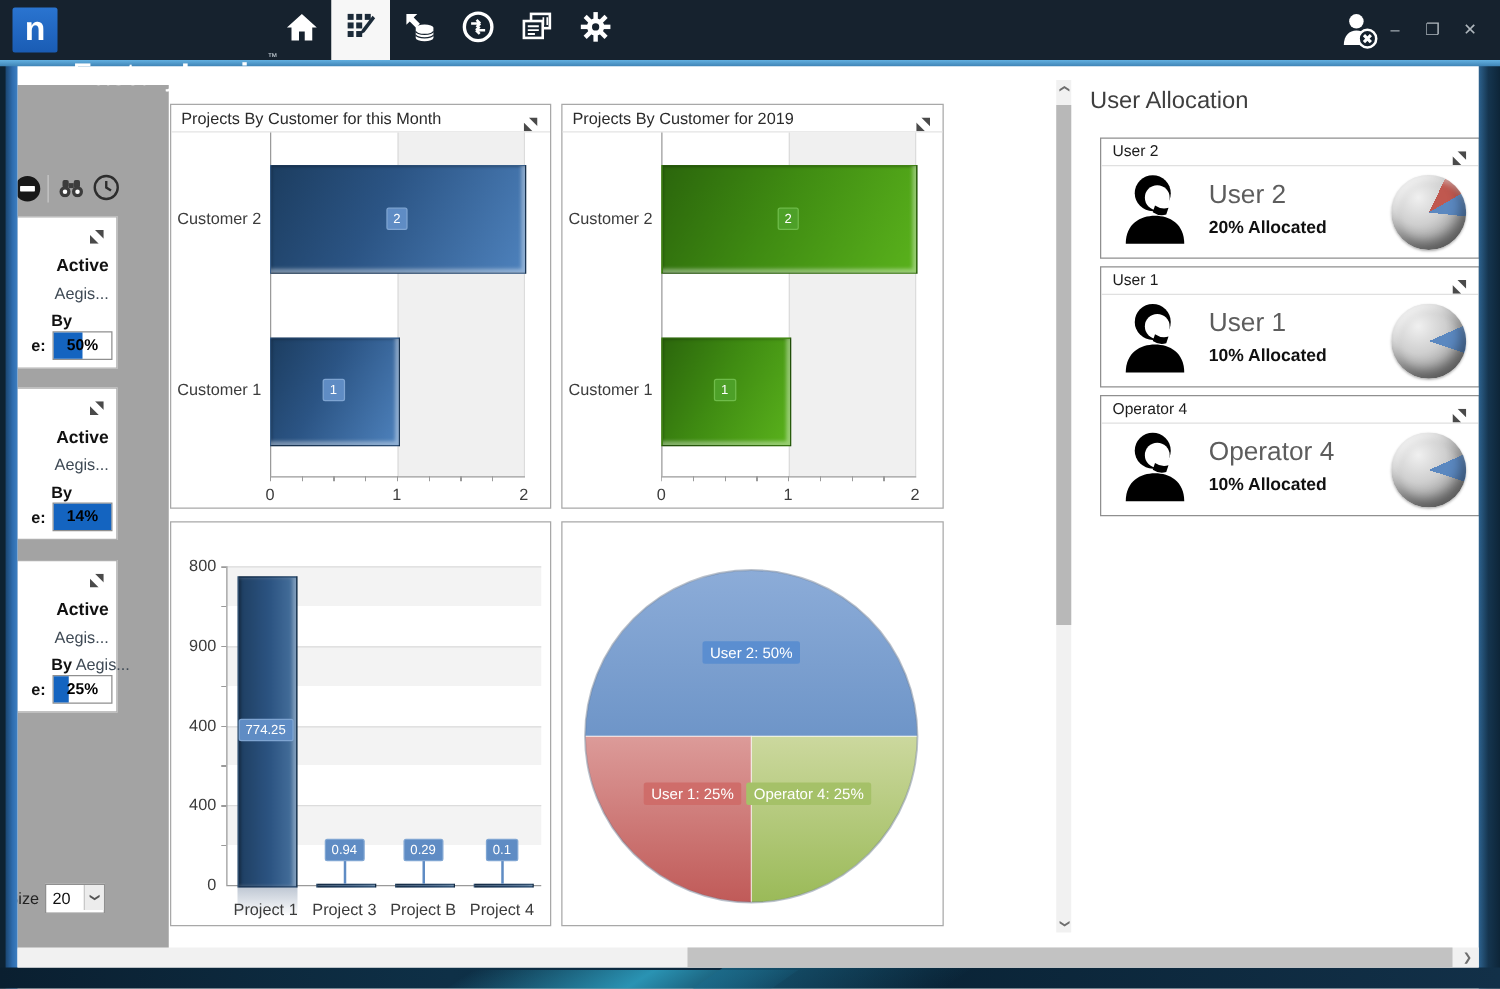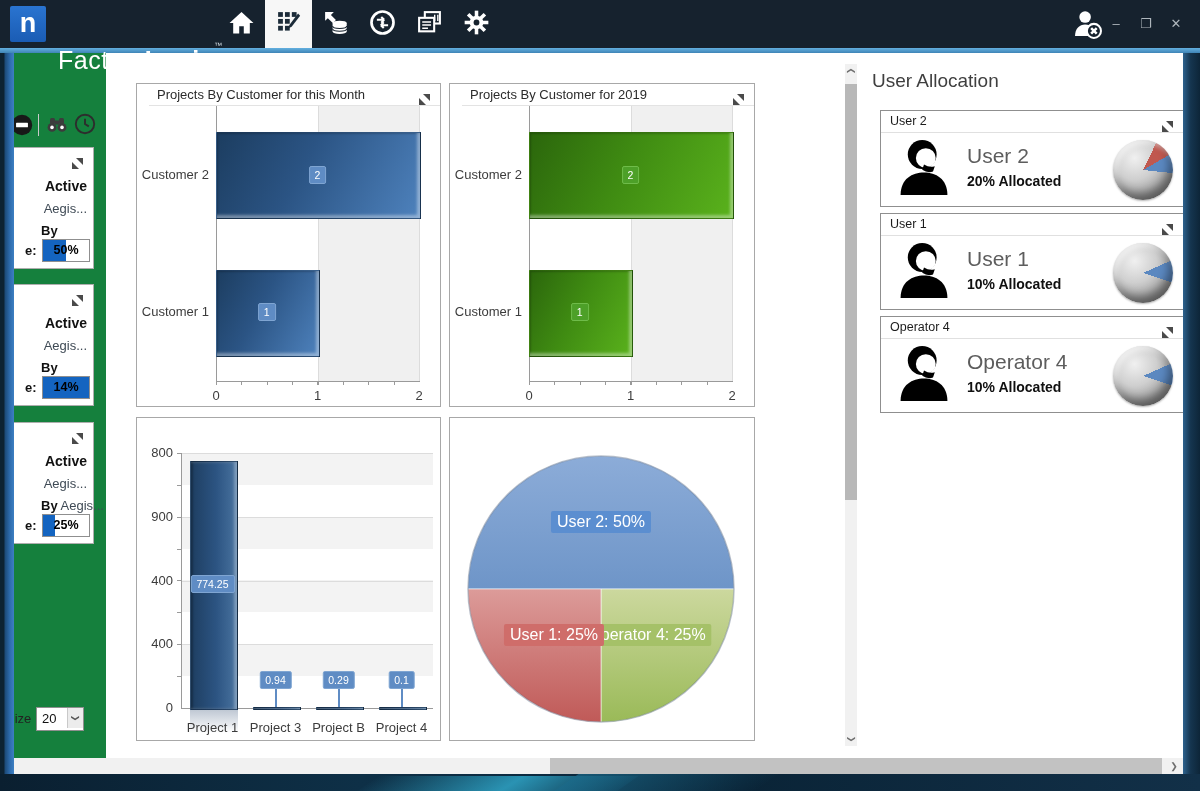--- a/index.html
+++ b/index.html
@@ -24,21 +24,21 @@
   .border-left{position:absolute;left:0;top:48px;width:14px;bottom:0;z-index:35;
           background:linear-gradient(90deg,#0d2232 0 4px,#1c4a78 5px,#2e6cae 10px,#3d7fc2 14px);}
   .border-right{position:absolute;right:0;top:48px;width:17px;bottom:0;z-index:35;
           background:linear-gradient(90deg,#2d628e,#15354f 45%,#0d2538);}
   .border-bottom{position:absolute;left:0;bottom:0;width:1200px;height:17px;z-index:36;overflow:hidden;
           background:linear-gradient(90deg,#0a1f30,#0e3047 30%,#0a2437 62%,#123048);}
   .swoosh1{position:absolute;left:360px;top:2px;width:260px;height:26px;background:linear-gradient(100deg,rgba(41,150,184,.0),rgba(47,165,199,.85) 55%,rgba(16,80,110,.2));transform:skewX(-55deg);}
   .swoosh2{position:absolute;left:560px;top:0px;width:200px;height:26px;background:linear-gradient(100deg,rgba(27,106,138,.7),rgba(10,46,70,0));transform:skewX(-55deg);}
 
   
-  .left-rail{position:absolute;left:14px;top:42px;width:92px;bottom:32px;overflow:hidden;background:#15803d;z-index:10;}
+  .left-rail{position:absolute;left:14px;top:68px;width:92px;bottom:32px;overflow:hidden;background:#a3a3a3;z-index:10;padding-left:29px;}
   .rail-tools{position:absolute;left:0;top:70px;height:28px;width:92px;}
   .tool{position:absolute;top:2px;}
   .tool-sep{position:absolute;left:24px;top:2px;width:1px;height:22px;background:#c9c9c9;}
   .lcard{position:absolute;left:-70px;width:148px;height:120px;border:1px solid #aeaeae;background:#fff;}
   .lcard .expand{position:absolute;right:5px;top:5px;}
   .lcard .status{position:absolute;right:6px;top:30px;font-weight:bold;font-size:14px;color:#111;}
   .lcard .cust{position:absolute;right:6px;top:53px;font-size:13px;color:#3f4a55;}
   .lcard .byrow{position:absolute;left:96px;top:75px;font-size:13px;color:#111;white-space:nowrap;}
   .lcard .byrow b{font-weight:bold;}
   .lcard .byval{color:#3f4a55;}
@@ -51,40 +51,40 @@
   .sizesel{position:absolute;left:22px;top:0;width:46px;height:22px;border:1px solid #8f8f8f;background:#fff;cursor:pointer;}
   .sizesel .val{position:absolute;left:5px;top:3px;font-size:13px;color:#111;}
   .sizesel .chev{position:absolute;right:0;top:0;width:15px;height:20px;background:#ececec;border-left:1px solid #c9c9c9;
       color:#555;font-size:8px;text-align:center;line-height:20px;}
   .rot90{display:inline-block;transform:rotate(90deg);}
   .rotm90{display:inline-block;transform:rotate(-90deg);}
 
   
   .dash{position:absolute;left:136px;top:83px;width:620px;height:660px;z-index:10;}
   .panel{position:absolute;background:#fff;border:1px solid #a8a8a8;}
-  .phead{position:absolute;left:12px;top:0;right:0;height:21px;border-bottom:1px solid #e3e3e3;}
+  .phead{position:absolute;left:0;top:0;right:0;height:21px;border-bottom:1px solid #e3e3e3;}
   .ptitle{position:absolute;left:8px;top:3px;font-size:13px;color:#2b2b2b;}
   .expand{width:11px;height:11px;display:block;}
   .phead .expand{position:absolute;right:5px;top:5px;cursor:pointer;}
   .pbody{position:absolute;left:0;top:22px;right:0;bottom:0;}
   .gl{position:absolute;background:#dcdcdc;}
   .axisline{position:absolute;background:#9a9a9a;}
   .cat{position:absolute;font-size:13px;color:#3c3c3c;text-align:right;}
   .tick{position:absolute;font-size:13px;color:#3c3c3c;text-align:center;}
   .hbar{position:absolute;border:1px solid rgba(0,0,0,.25);box-shadow:inset -3px -3px 3px rgba(255,255,255,.38),inset 1px 1px 2px rgba(0,0,0,.2);}
   .hbar.blue{background:linear-gradient(118deg,#1c3d60,#2b5484 42%,#4e82bd);}
   .hbar.green{background:linear-gradient(118deg,#2b660c,#3f8b12 45%,#5ab21c);}
   .vbar{position:absolute;border:1px solid rgba(0,0,0,.3);box-shadow:inset -3px 0 3px rgba(255,255,255,.3),inset 2px 0 2px rgba(0,0,0,.25);
         background:linear-gradient(90deg,#1e3e61,#2c5482 55%,#49739f);}
   .badge{position:absolute;transform:translate(-50%,-50%);font-size:10.5px;color:#fff;padding:2px 5px;border-radius:2px;white-space:nowrap;}
   .badge.blue{background:#5f8cc4;border:1px solid #7fa5d2;}
   .badge.green{background:#4da028;border:1px solid #6fbc4a;}
   .stem{position:absolute;width:2px;background:#5f8cc4;}
   .refl{position:absolute;background:linear-gradient(180deg,rgba(35,65,105,.30),rgba(35,65,105,0));}
-  .pielabel{position:absolute;transform:translate(-50%,-50%);font-size:16px;color:#fff;padding:2px 6px;border-radius:2px;white-space:nowrap;}
+  .pielabel{position:absolute;transform:translate(-50%,-50%);font-size:12px;color:#fff;padding:2px 6px;border-radius:2px;white-space:nowrap;}
 
   
   .rtitle{position:absolute;left:872px;top:70px;font-size:19px;color:#3f3f3f;z-index:10;}
   .ucard{position:absolute;left:880px;width:302px;height:95px;border:1px solid #8f8f8f;background:#fff;z-index:10;}
   .uhead{position:absolute;left:0;top:0;right:0;height:21px;border-bottom:1px solid #e0e0e0;}
   .uhead .lbl{position:absolute;left:9px;top:3px;font-size:12.5px;color:#1c1c1c;}
   .uhead .expand{position:absolute;right:5px;top:5px;}
   .uname{position:absolute;left:86px;top:33px;font-size:21px;color:#5d5d5d;}
   .ualloc{position:absolute;left:86px;top:62px;font-size:14px;font-weight:bold;color:#101010;}
   .uperson{position:absolute;left:16px;top:28px;}

